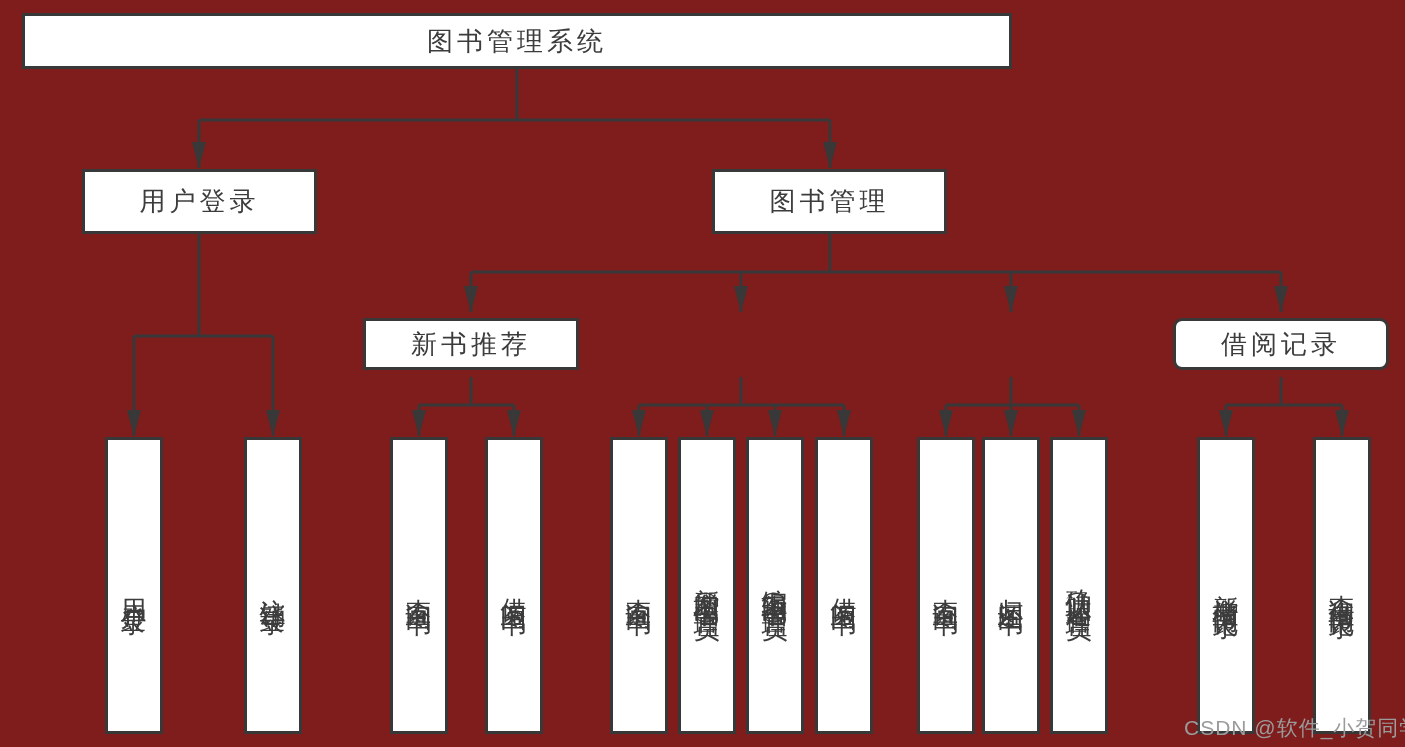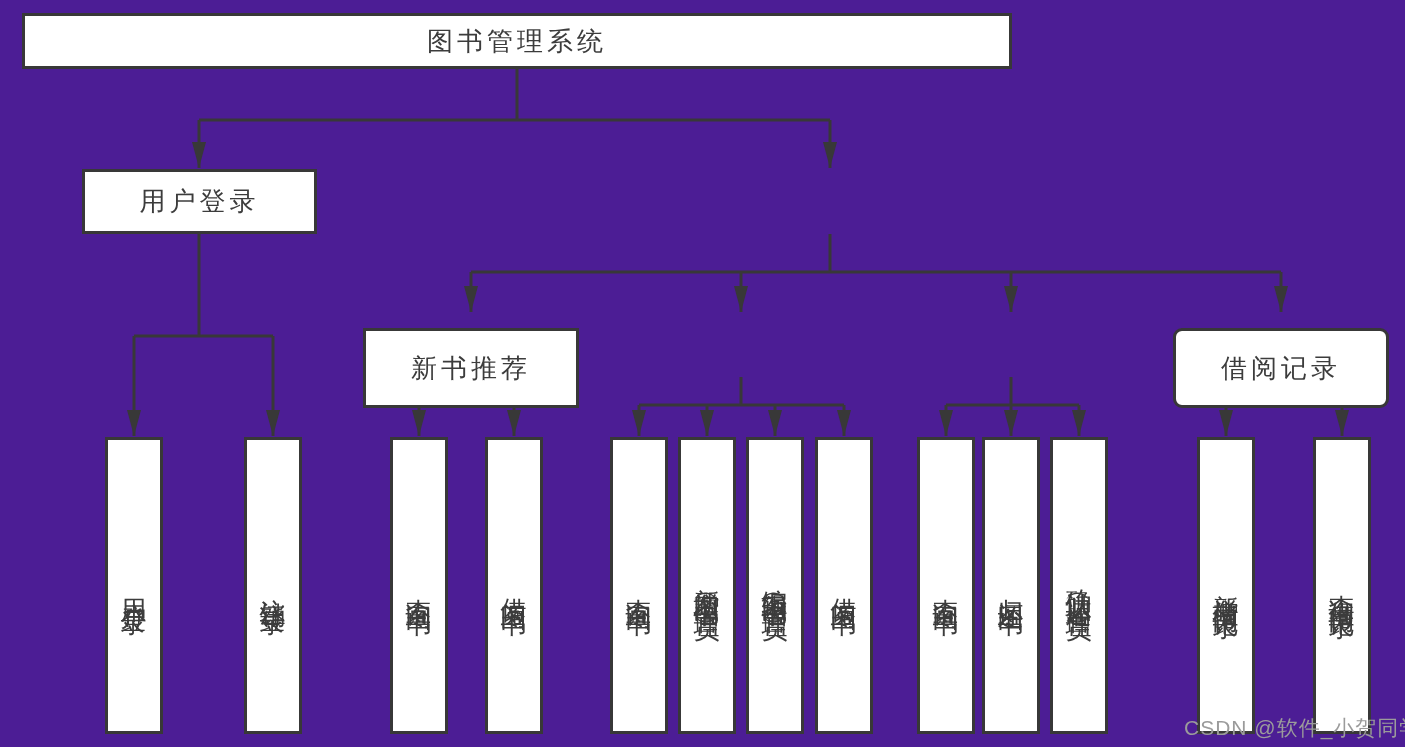--- a/index.html
+++ b/index.html
@@ -1,38 +1,38 @@
 <!DOCTYPE html>
 <html><head>
 <meta charset="utf-8">
 <style>
   html,body{margin:0;padding:0;background:#fff;}
   .canvas{
     position:relative;
     width:1405px;height:747px;
-    background:#4c1d95;
+    background:#7f1d1d;
     font-family:"Liberation Sans","DejaVu Sans",sans-serif;
     color:#3c3c3c;
     overflow:hidden;
   }
   .connectors{position:absolute;left:0;top:0;width:1405px;height:747px;pointer-events:none;}
   .box{
     position:absolute;
     box-sizing:border-box;
     border:3px solid #383838;
     background:#ffffff;
     display:flex;align-items:center;justify-content:center;
     font-size:26px;letter-spacing:4px;
     white-space:nowrap;
   }
   .root{left:22px;top:13px;width:990px;height:56px;}
   .lvl1{top:169px;width:235px;height:65px;}
   .lvl1.user{left:82px;}
   .lvl1.book{left:712px;}
-  .lvl2{top:328px;width:216px;height:80px;}
+  .lvl2{top:318px;width:216px;height:52px;}
   .q1{left:363px;} .q2{left:633px;} .q3{left:903px;} .q4{left:1173px;border-radius:9px;}
   .leaf{
     position:absolute;top:437px;width:58px;height:297px;
     box-sizing:border-box;border:3px solid #383838;background:#fff;
     display:flex;align-items:center;justify-content:center;
   }
   .leaf span{
     writing-mode:vertical-rl;
     text-orientation:mixed;
     font-size:26px;letter-spacing:4px;line-height:1;
@@ -92,20 +92,21 @@
 
       <path d="M1281 377 V405 M1226 405 H1342"></path>
       <path d="M1226 405 V436" marker-end="url(#arr)"></path>
       <path d="M1342 405 V436" marker-end="url(#arr)"></path>
     </g>
   </svg>
 
   <div class="box root">图书管理系统</div>
 
   <div class="box lvl1 user">用户登录</div>
+  <div class="box lvl1 book">图书管理</div>
 
   <div class="box lvl2 q1">新书推荐</div>
   <div class="box lvl2 q4">借阅记录</div>
 
   <div class="leaf p1">
     <span>用户登录</span>
   </div>
   <div class="leaf p2">
     <span>注销登录</span>
   </div>

